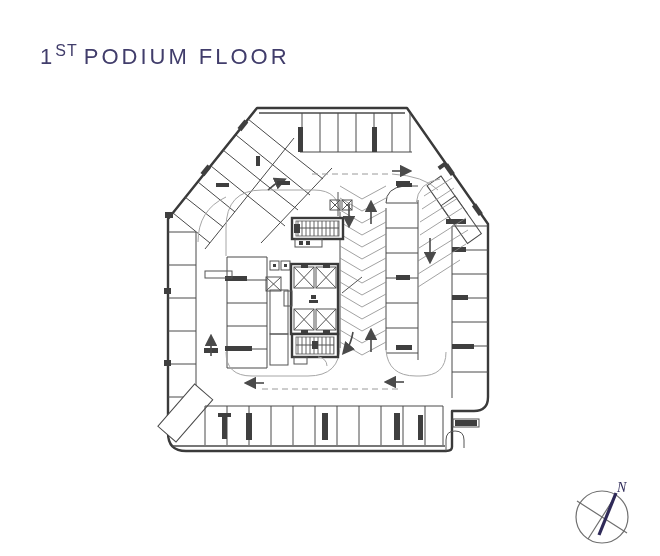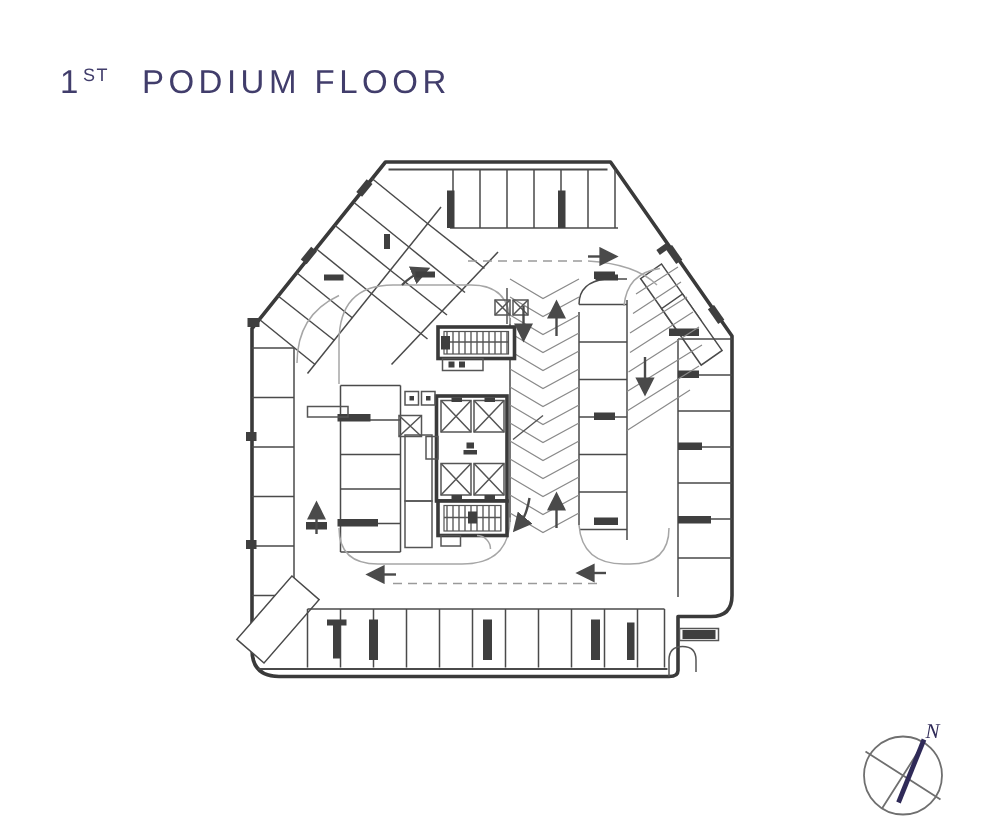--- a/index.html
+++ b/index.html
@@ -1,21 +1,21 @@
 <!DOCTYPE html>
 <html><head>
 <meta charset="utf-8">
 <style>
   html,body{margin:0;padding:0;background:#fff;}
   .page{position:relative;width:660px;height:556px;background:#fff;overflow:hidden;
         font-family:"Liberation Sans", sans-serif;}
   .title{position:absolute;left:40px;top:42px;color:#413d6b;font-size:22px;
          font-weight:400;letter-spacing:3px;}
-  .title sup{font-size:12px;letter-spacing:1px;vertical-align:super;}
-  .title .rest{margin-left:22px;}
+  .title sup{font-size:16px;letter-spacing:1px;vertical-align:super;}
+  .title .rest{margin-left:6px;}
   svg{position:absolute;left:0;top:0;}
   .wall{stroke:#3a3a3a;stroke-width:2.4;fill:none;stroke-linejoin:round;}
   .wall2{stroke:#4a4a4a;stroke-width:1.4;fill:none;}
   .stall{stroke:#4a4a4a;stroke-width:1;fill:none;}
   .stallf{stroke:#4a4a4a;stroke-width:1;fill:#fff;}
   .light{stroke:#a6a6a6;stroke-width:1;fill:none;}
   .chev{stroke:#8a8a8a;stroke-width:.8;fill:none;}
   .pbar{fill:#3f3f3f;stroke:none;}
   .corew{stroke:#3a3a3a;stroke-width:2.4;fill:#fff;}
   .thin{stroke:#555;stroke-width:1;fill:none;}

